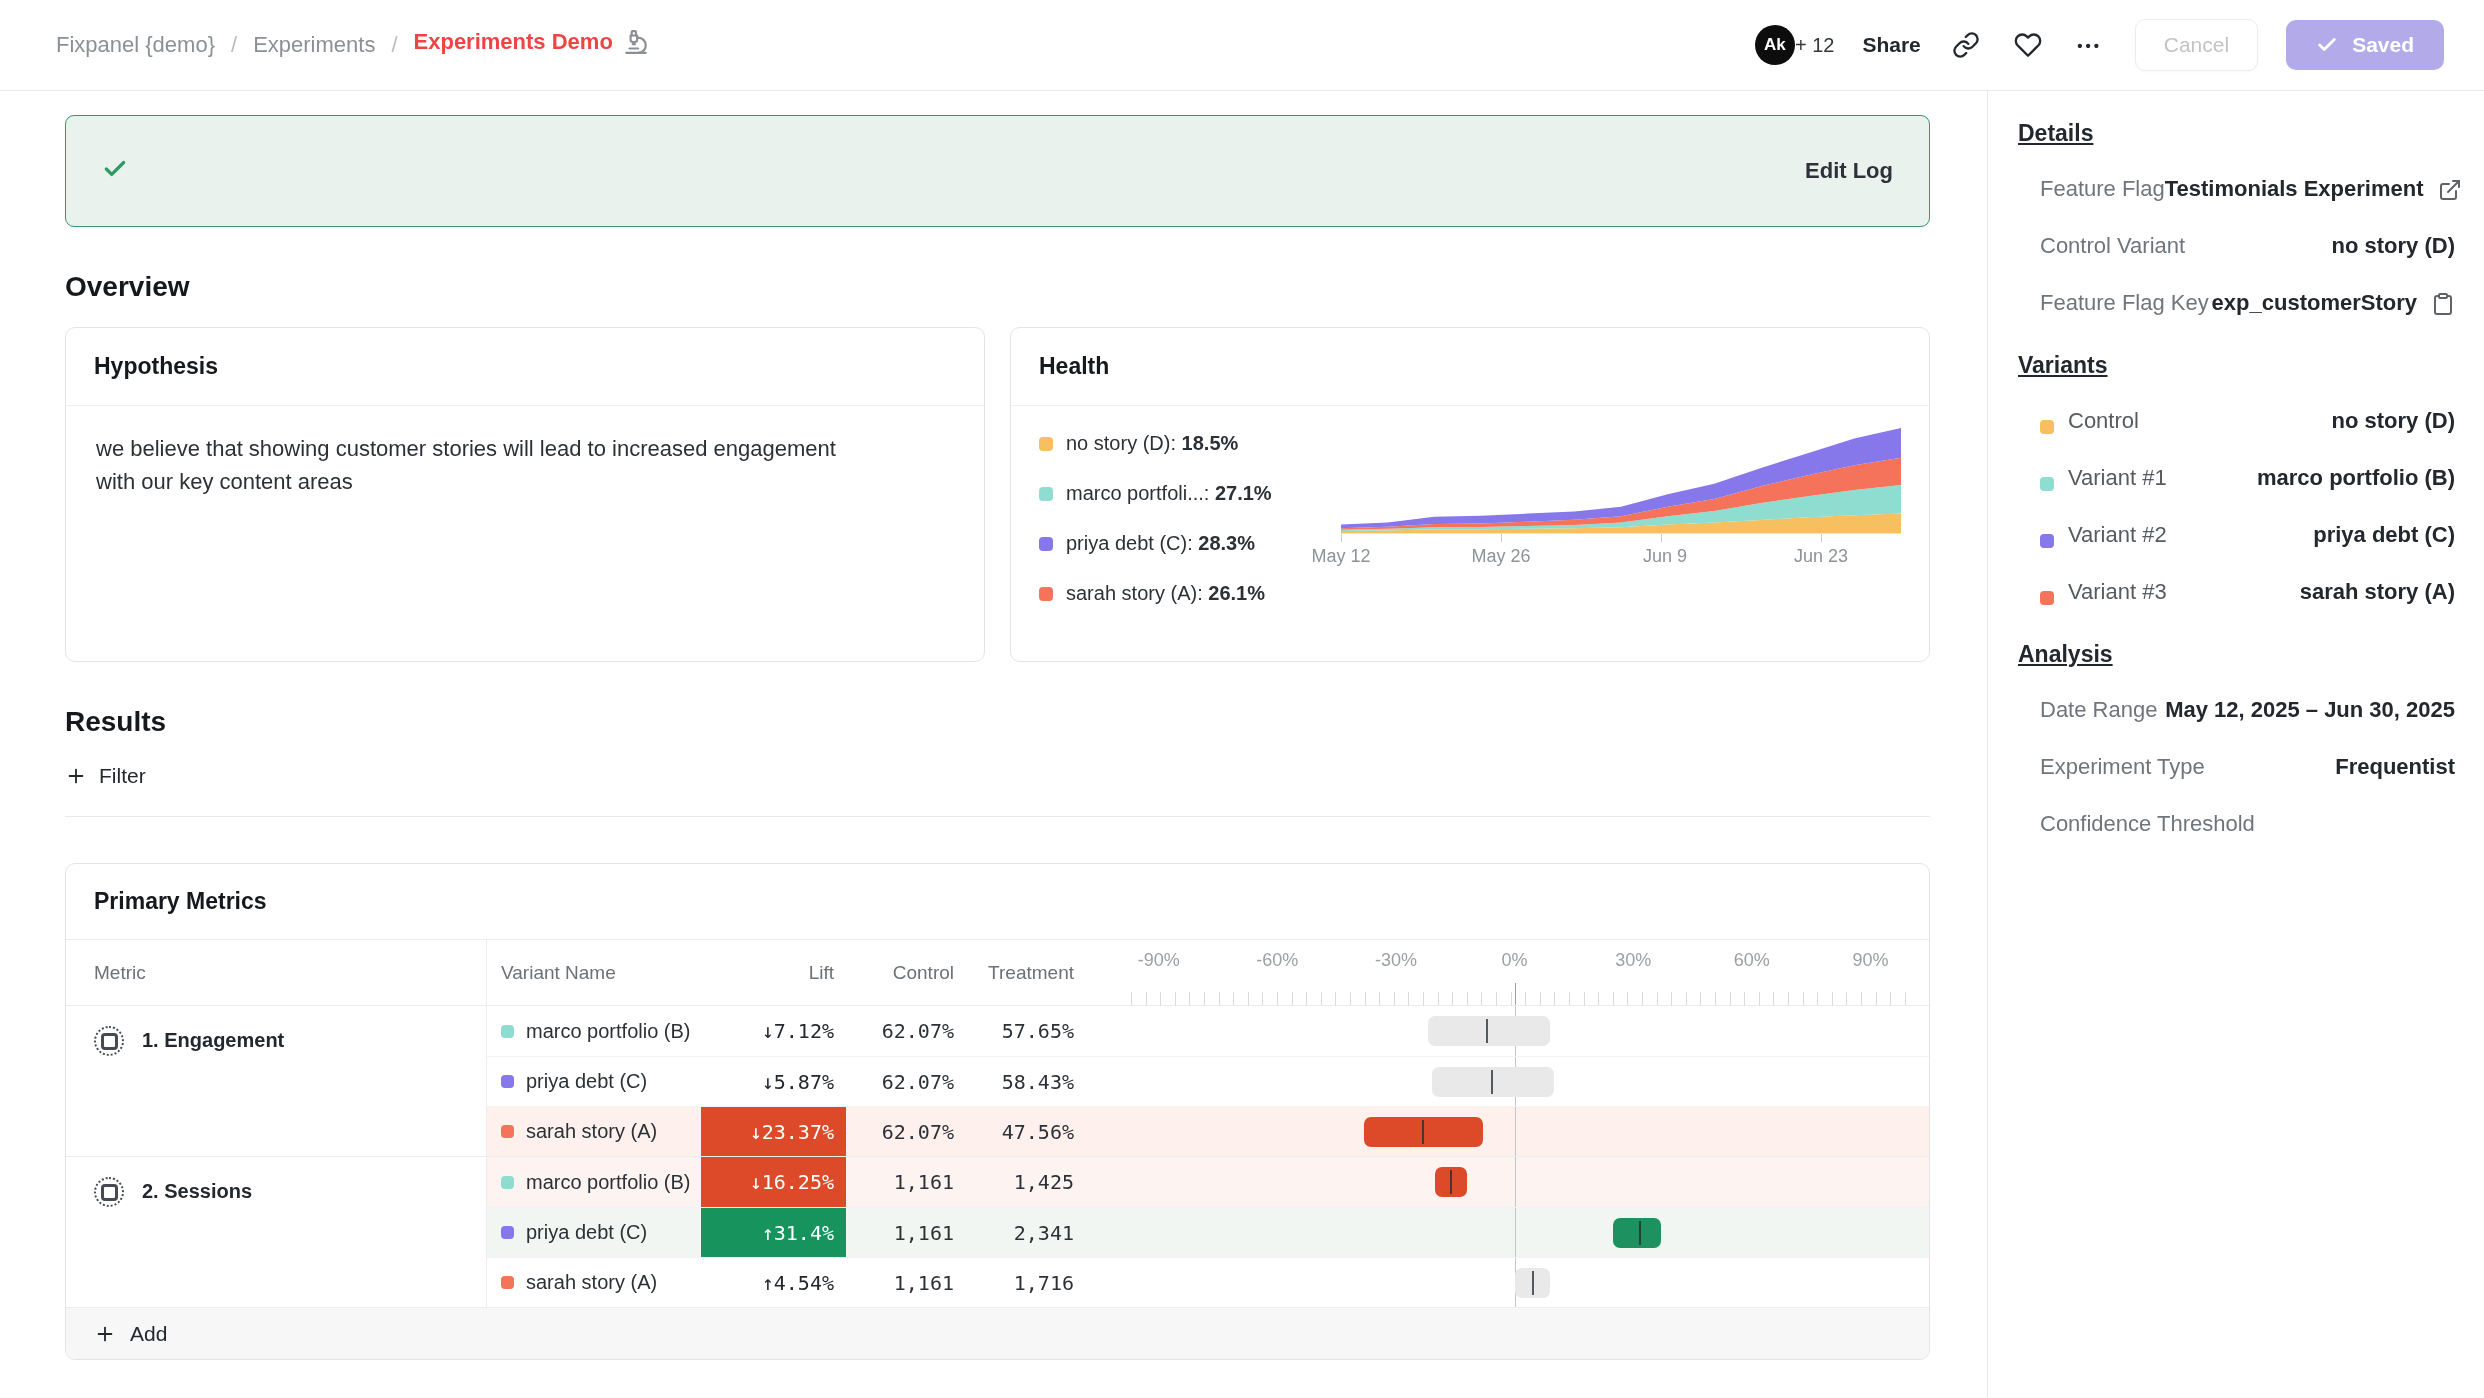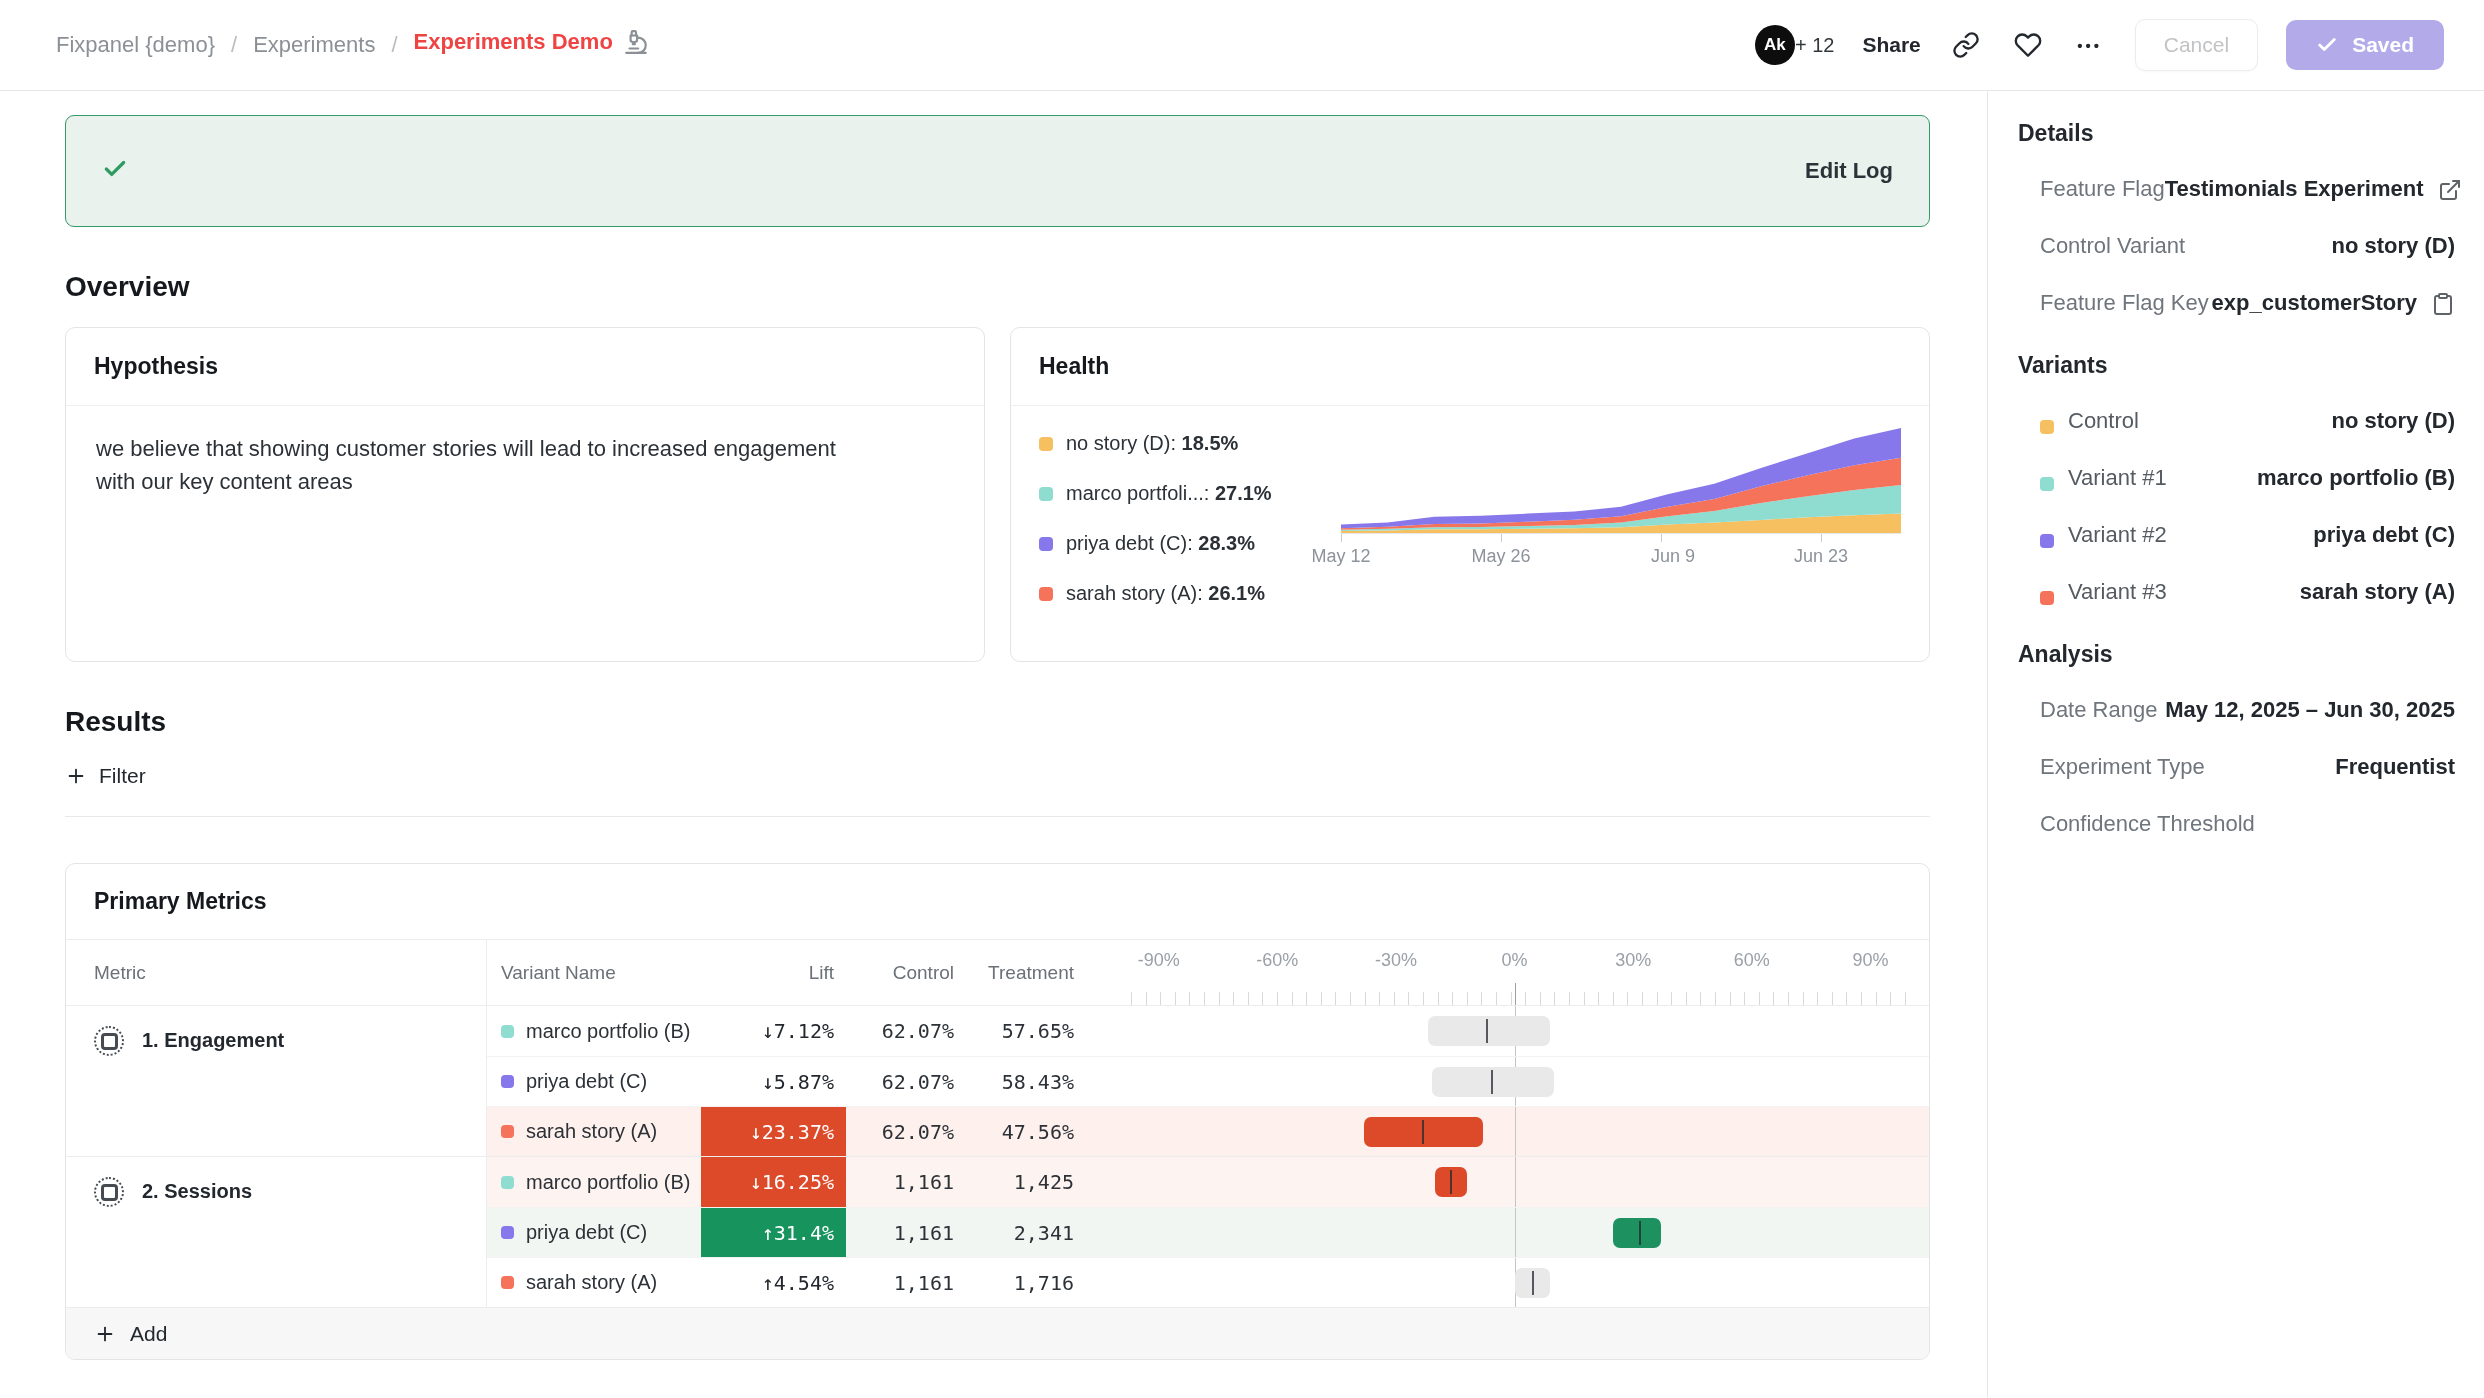--- a/index.html
+++ b/index.html
@@ -118,21 +118,21 @@
   .cell.gap { width:45px; flex:none; }
   .cell.cichart { width:775px; flex:none; position:relative; }
   .zero-line { position:absolute; top:0; bottom:0; width:1px; background:#c3c6c9; }
   .ci-bar { position:absolute; top:50%; transform:translateY(-50%); height:30px; border-radius:7px; }
   .ci-bar .ci-tick { position:absolute; top:3px; bottom:3px; width:2px; background:rgba(35,40,46,.75); }
   .pm-add { height:52px; background:#f7f7f8; border-top:1px solid #ececec; display:flex; align-items:center; gap:14px; padding-left:28px; font-size:21px; color:#23282e; cursor:pointer; }
   .pm-add svg { width:22px; height:22px; stroke:#23282e; stroke-width:2; stroke-linecap:round; }
 
   
   .sb-section { margin-bottom:36px; }
-  .sb-head { font-size:23px; font-weight:700; color:#23282e; margin-bottom:28px; }
+  .sb-head { font-size:23px; font-weight:700; color:#23282e; margin-bottom:28px;text-decoration:underline; }
   .sb-row { display:flex; align-items:flex-end; margin-bottom:30px; padding-left:22px; min-height:27px; }
   .sb-label { font-size:22px; color:#6f757c; white-space:nowrap; }
   .sb-value { margin-left:auto; font-size:22px; font-weight:600; color:#23282e; text-align:right; white-space:nowrap; }
   .sb-icon { margin-left:14px; display:flex; }
   .sb-icon svg { width:24px; height:24px; stroke:#5f6368; fill:none; stroke-width:2; stroke-linecap:round; stroke-linejoin:round; }
   .sb-swatch { width:14px; height:14px; border-radius:4px; margin-right:14px; flex:none; }
   .sb-row .vlabel { font-size:22px; color:#555b61; }
 </style>
 </head>
 <body>
@@ -234,21 +234,21 @@
                   <polygon points="0.0,100.3 46.7,98.7 93.3,96.1 140.0,95.5 186.7,93.7 233.3,91.7 280.0,88.2 326.7,78.8 373.3,70.9 420.0,58.3 466.7,47.2 513.3,37.3 560.0,29.7 560.0,57.1 513.3,61.9 466.7,68.3 420.0,75.1 373.3,83.0 326.7,88.2 280.0,94.5 233.3,96.9 186.7,97.9 140.0,99.0 93.3,99.2 46.7,100.8 0.0,101.8" fill="#f4735a"></polygon>
                   <polygon points="0.0,96.6 46.7,94.5 93.3,88.7 140.0,87.7 186.7,85.6 233.3,83.5 280.0,78.8 326.7,66.2 373.3,55.7 420.0,39.9 466.7,25.2 513.3,10.5 560.0,0.0 560.0,29.7 513.3,37.3 466.7,47.2 420.0,58.3 373.3,70.9 326.7,78.8 280.0,88.2 233.3,91.7 186.7,93.7 140.0,95.5 93.3,96.1 46.7,98.7 0.0,100.3" fill="#8677ea"></polygon>
                 </svg>
               <div class="health-baseline"></div>
               <div class="xaxis" id="health-xaxis">
                   <span class="xtick" style="left: 0px;"></span>
                   <span class="xlabel" style="left: 0px;">May 12</span>
                   <span class="xtick" style="left: 160px;"></span>
                   <span class="xlabel" style="left: 160px;">May 26</span>
                   <span class="xtick" style="left: 320px;"></span>
-                  <span class="xlabel" style="left: 332px;">Jun 9</span>
+                  <span class="xlabel" style="left: 324px;">Jun 9</span>
                   <span class="xtick" style="left: 480px;"></span>
                   <span class="xlabel" style="left: 480px;">Jun 23</span>
                 </div>
             </div>
           </div>
         </div>
       </div>
 
       <h2 class="section-heading">Results</h2>
 

